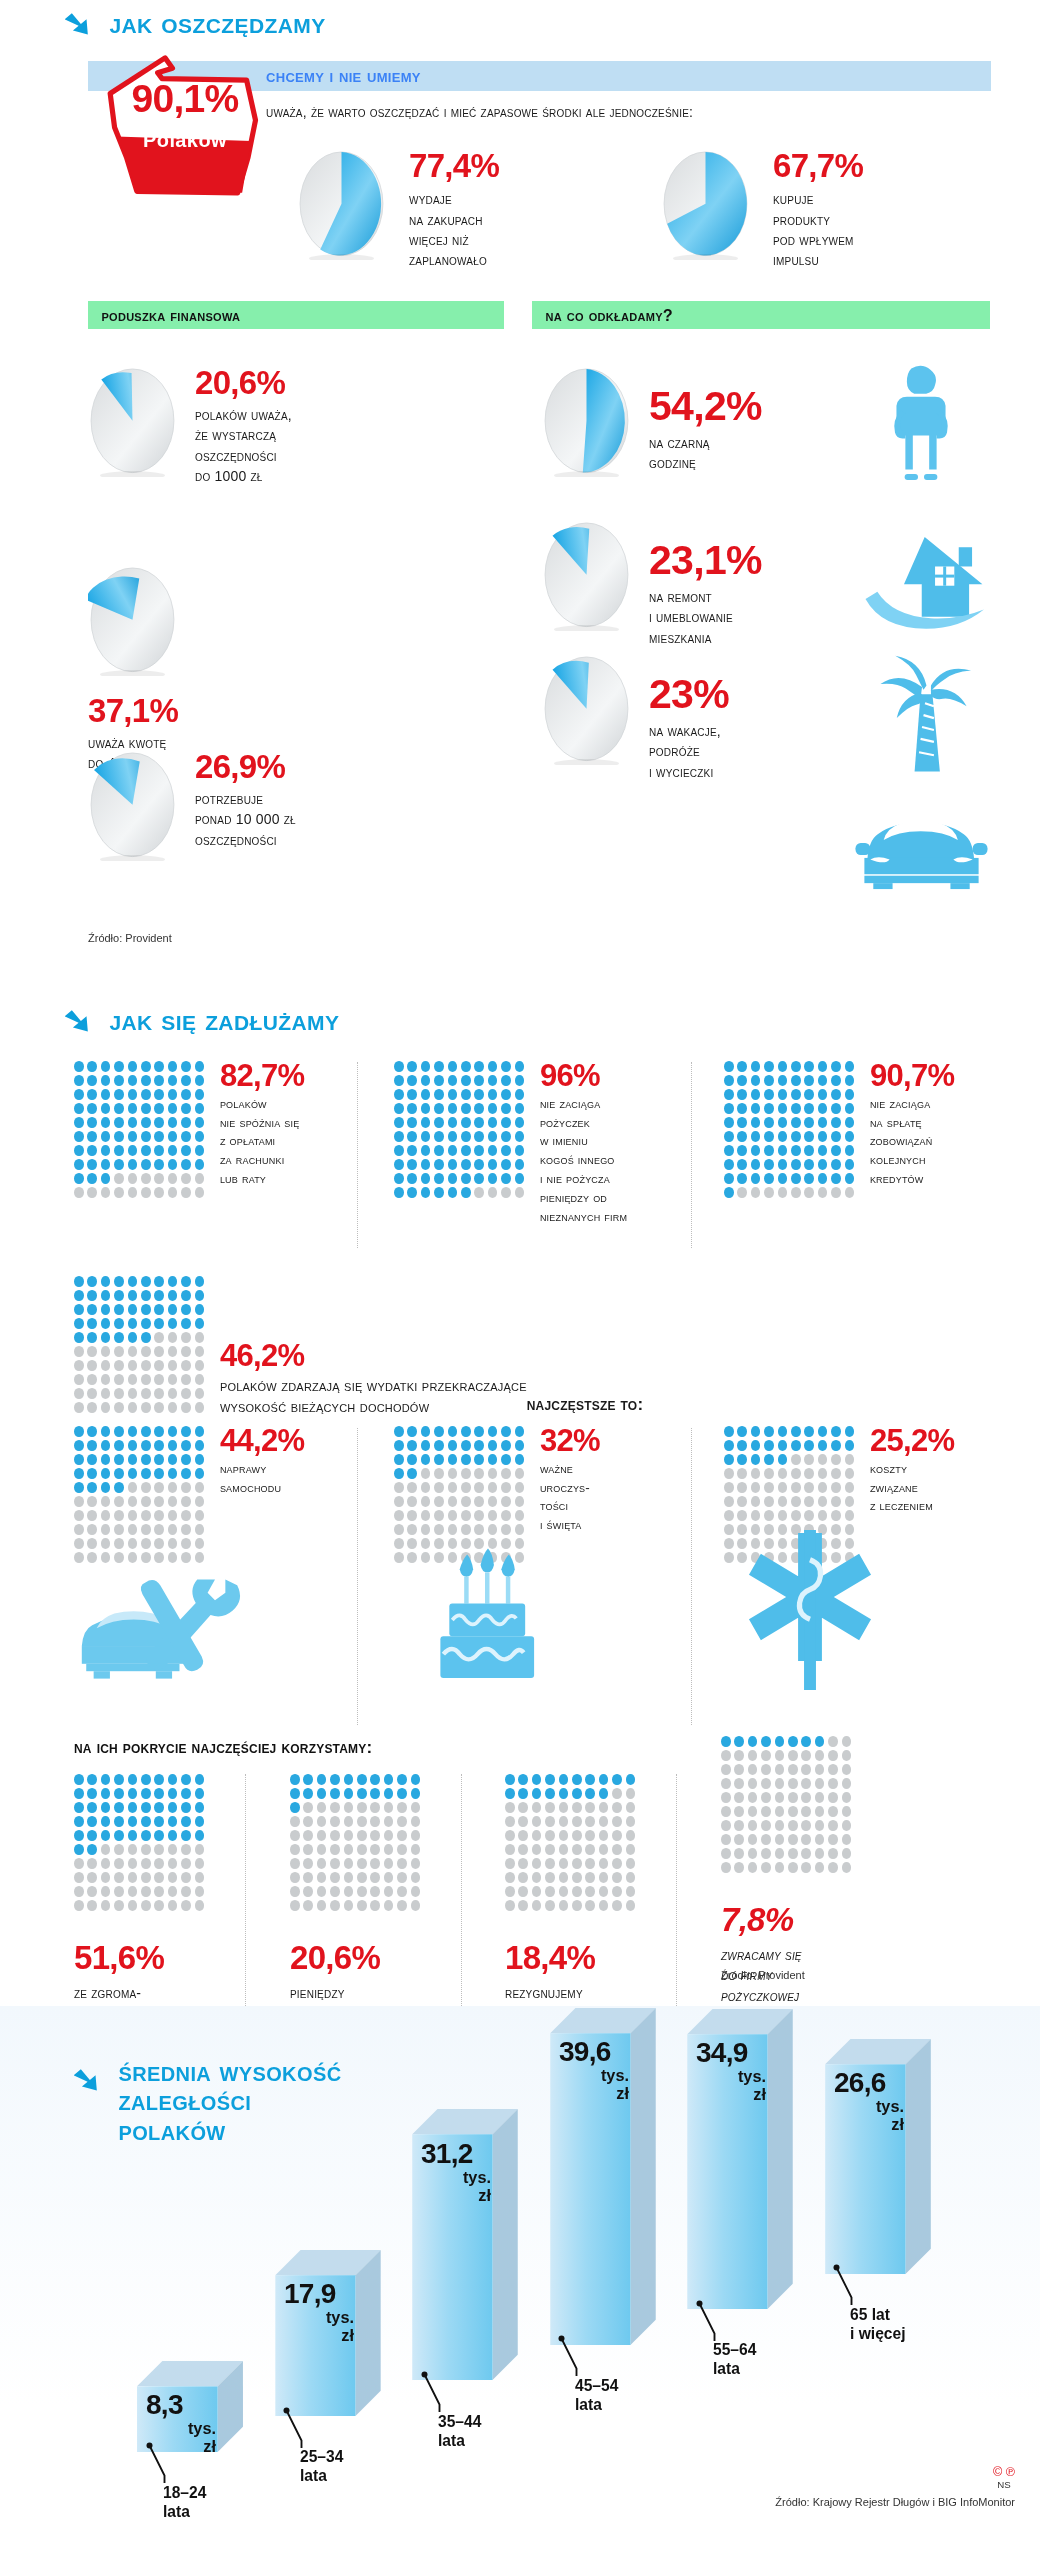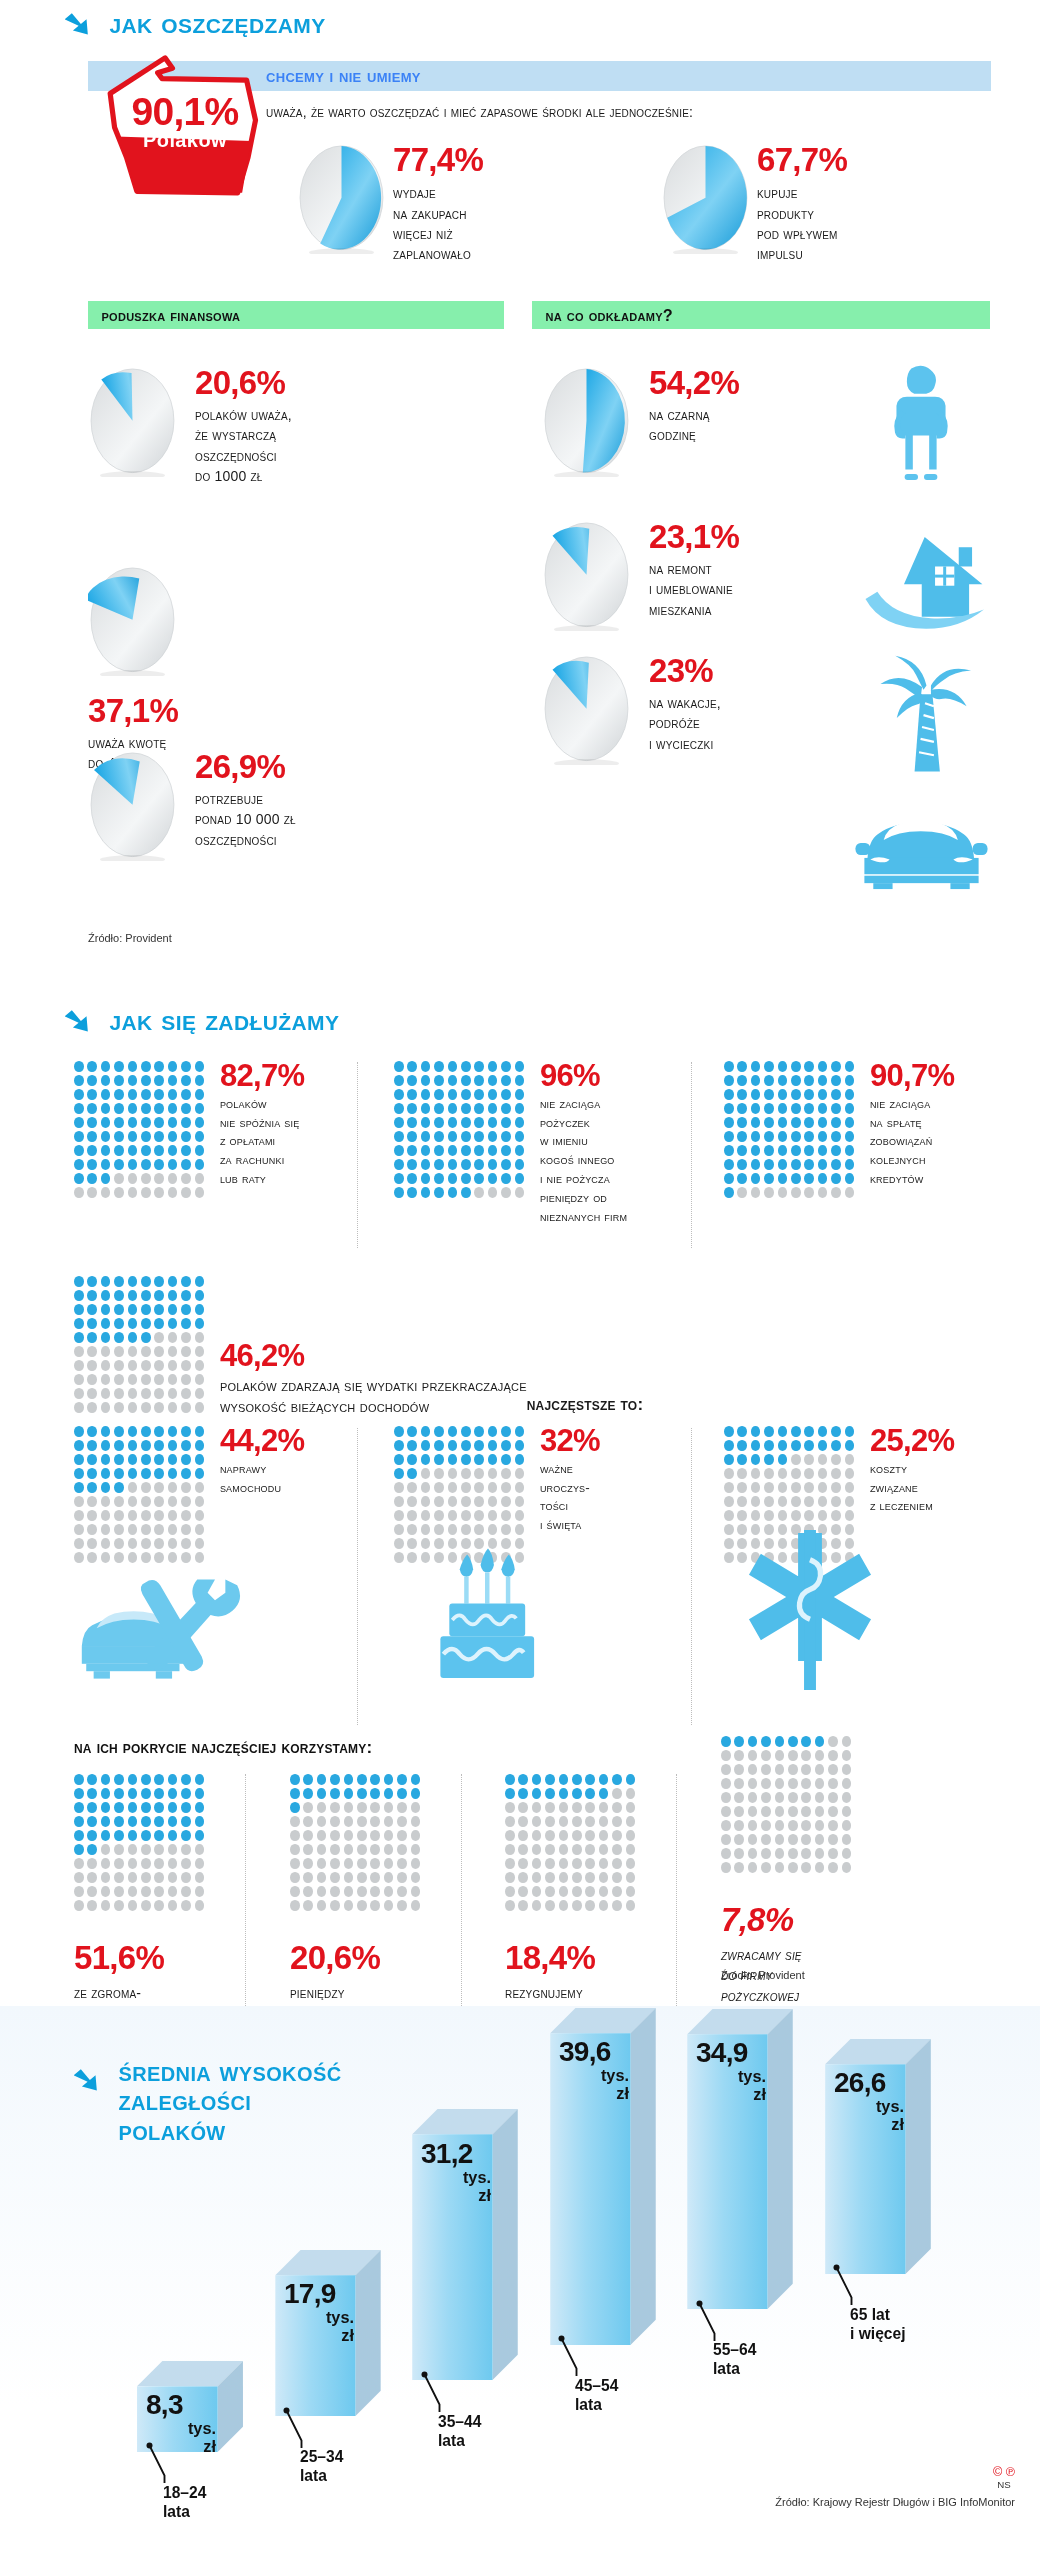--- a/index.html
+++ b/index.html
@@ -46,43 +46,43 @@
     font-variant: small-caps; text-transform: lowercase; letter-spacing: 0.2px;
   }
   .src { font-size: 11px; color: #333; text-align: right; }
 
   
   #block-save { position: absolute; left: 0; top: 0; width: 1040px; height: 973px; }
   #save-title { position: absolute; left: 65px; top: 6px; }
 
   #poland-badge { position: absolute; left: 104px; top: 46px; width: 171px; height: 152px; z-index: 5; }
   #badge-pct { position: absolute; left: 0; top: 31px; width: 162px; text-align: center;
-               font-size: 39px; font-weight: bold; color: #e1131d; letter-spacing:-0.7px;margin-top:13px;}
+               font-size: 39px; font-weight: bold; color: #e1131d; letter-spacing:-0.7px;}
   #badge-sub { position: absolute; left: 0; top: 83px; width: 162px; text-align: center;
                font-size: 20px; font-weight: bold; color: #ffffff; letter-spacing: 0.4px; }
 
   #hdr-band { position: absolute; left: 88px; top: 61px; width: 903px; height: 30px; background:#bfdef3; }
   #hdr-band-label { position: absolute; left: 266px; top: 65px;
       font-size: 18.6px; font-weight: bold; color:#3b82f6;
       font-variant: small-caps; text-transform: lowercase; letter-spacing:0.3px;}
   #hdr-sub { position: absolute; left: 266px; top: 104px; font-size: 14px; color:#1a1a1a;
       font-variant: small-caps; text-transform: lowercase; letter-spacing:0.2px; }
 
-  .toprow { position: absolute; top: 143px; display: flex; align-items: flex-start; gap: 7px; justify-content: space-between; }
+  .toprow { position: absolute; top: 149px; display: flex; align-items: flex-start; gap: 23px; justify-content: space-between; }
   .toprow .pct { font-size: 33px; line-height: 1; }
   .toprow .desc { margin-top: 7.4px; }
 
   #band-poduszka { position: absolute; left: 88px; top: 301px; width: 416px; }
   #band-odkladamy { position: absolute; left: 532px; top: 301px; width: 458px; }
 
   .leftitem { position: absolute; left: 88px; display: flex; align-items: flex-start; gap: 18px; }
   .leftitem .pct { font-size: 33px; line-height: 1; }
   .leftitem .desc { margin-top: 6px; }
   .rightitem { position: absolute; left: 542px; display: flex; align-items: flex-start; gap: 18px; }
-  .rightitem .pct { font-size: 33px; line-height: 1; }
+  .rightitem .pct { font-size: 41px; line-height: 1; margin-top: 20px; }
   .rightitem .desc { margin-top: 6px; }
   .righticon { position: absolute; }
 
   
   .pie-wrap { position: relative; flex: 0 0 auto; }
   .pie-wrap svg { display: block; }
 
   
   #block-debt { position: absolute; left: 0; top: 988px; width: 1040px; height: 1025px; }
   #debt-title { position: absolute; left: 65px; top: 15px; }

